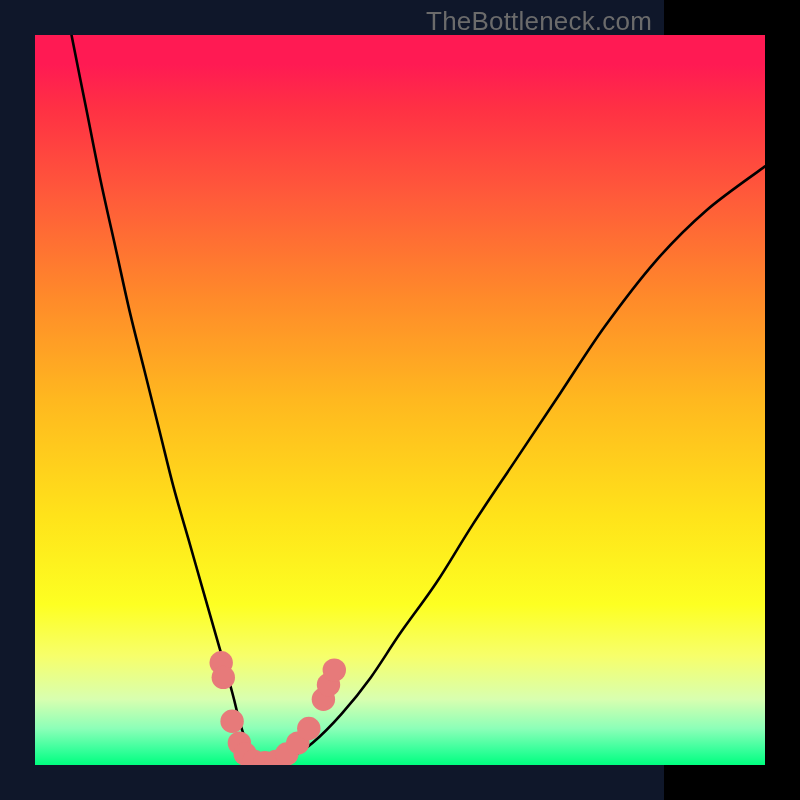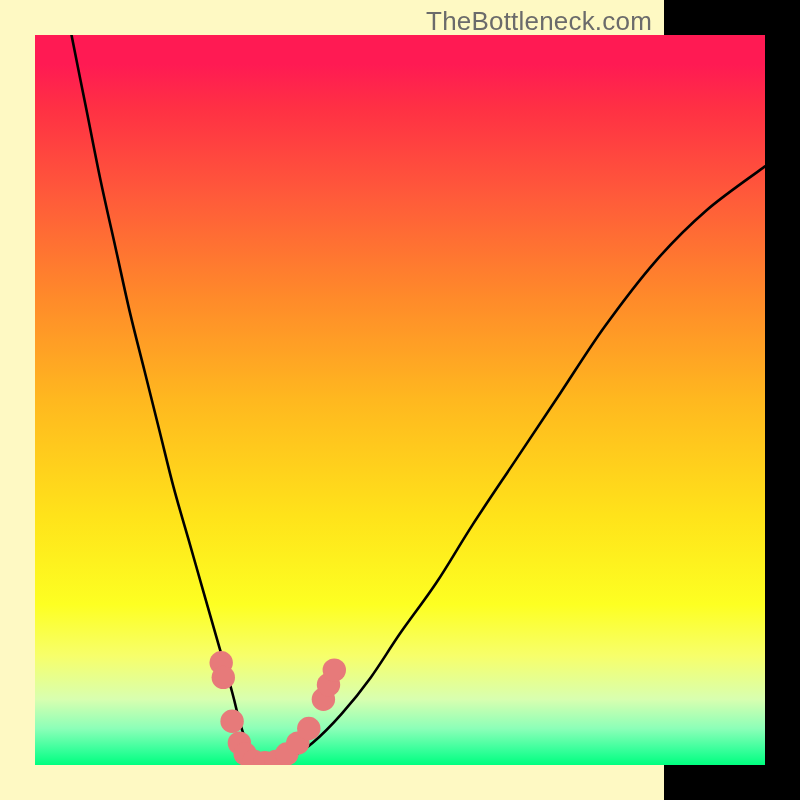--- a/index.html
+++ b/index.html
@@ -8,21 +8,21 @@
     width: 800px;
     height: 800px;
     background: #000;
     font-family: Arial, Helvetica, sans-serif;
     overflow: hidden;
   }
   .frame {
     position: absolute;
     left: 0; top: 0;
     width: 664px; height: 800px;
-    background: #fef9c3;
+    background: #0f172a;
   }
   .plot-area {
     position: absolute;
     left: 35px;
     top: 35px;
     width: 730px;
     height: 730px;
     overflow: hidden;
   }
   .gradient-bg {

